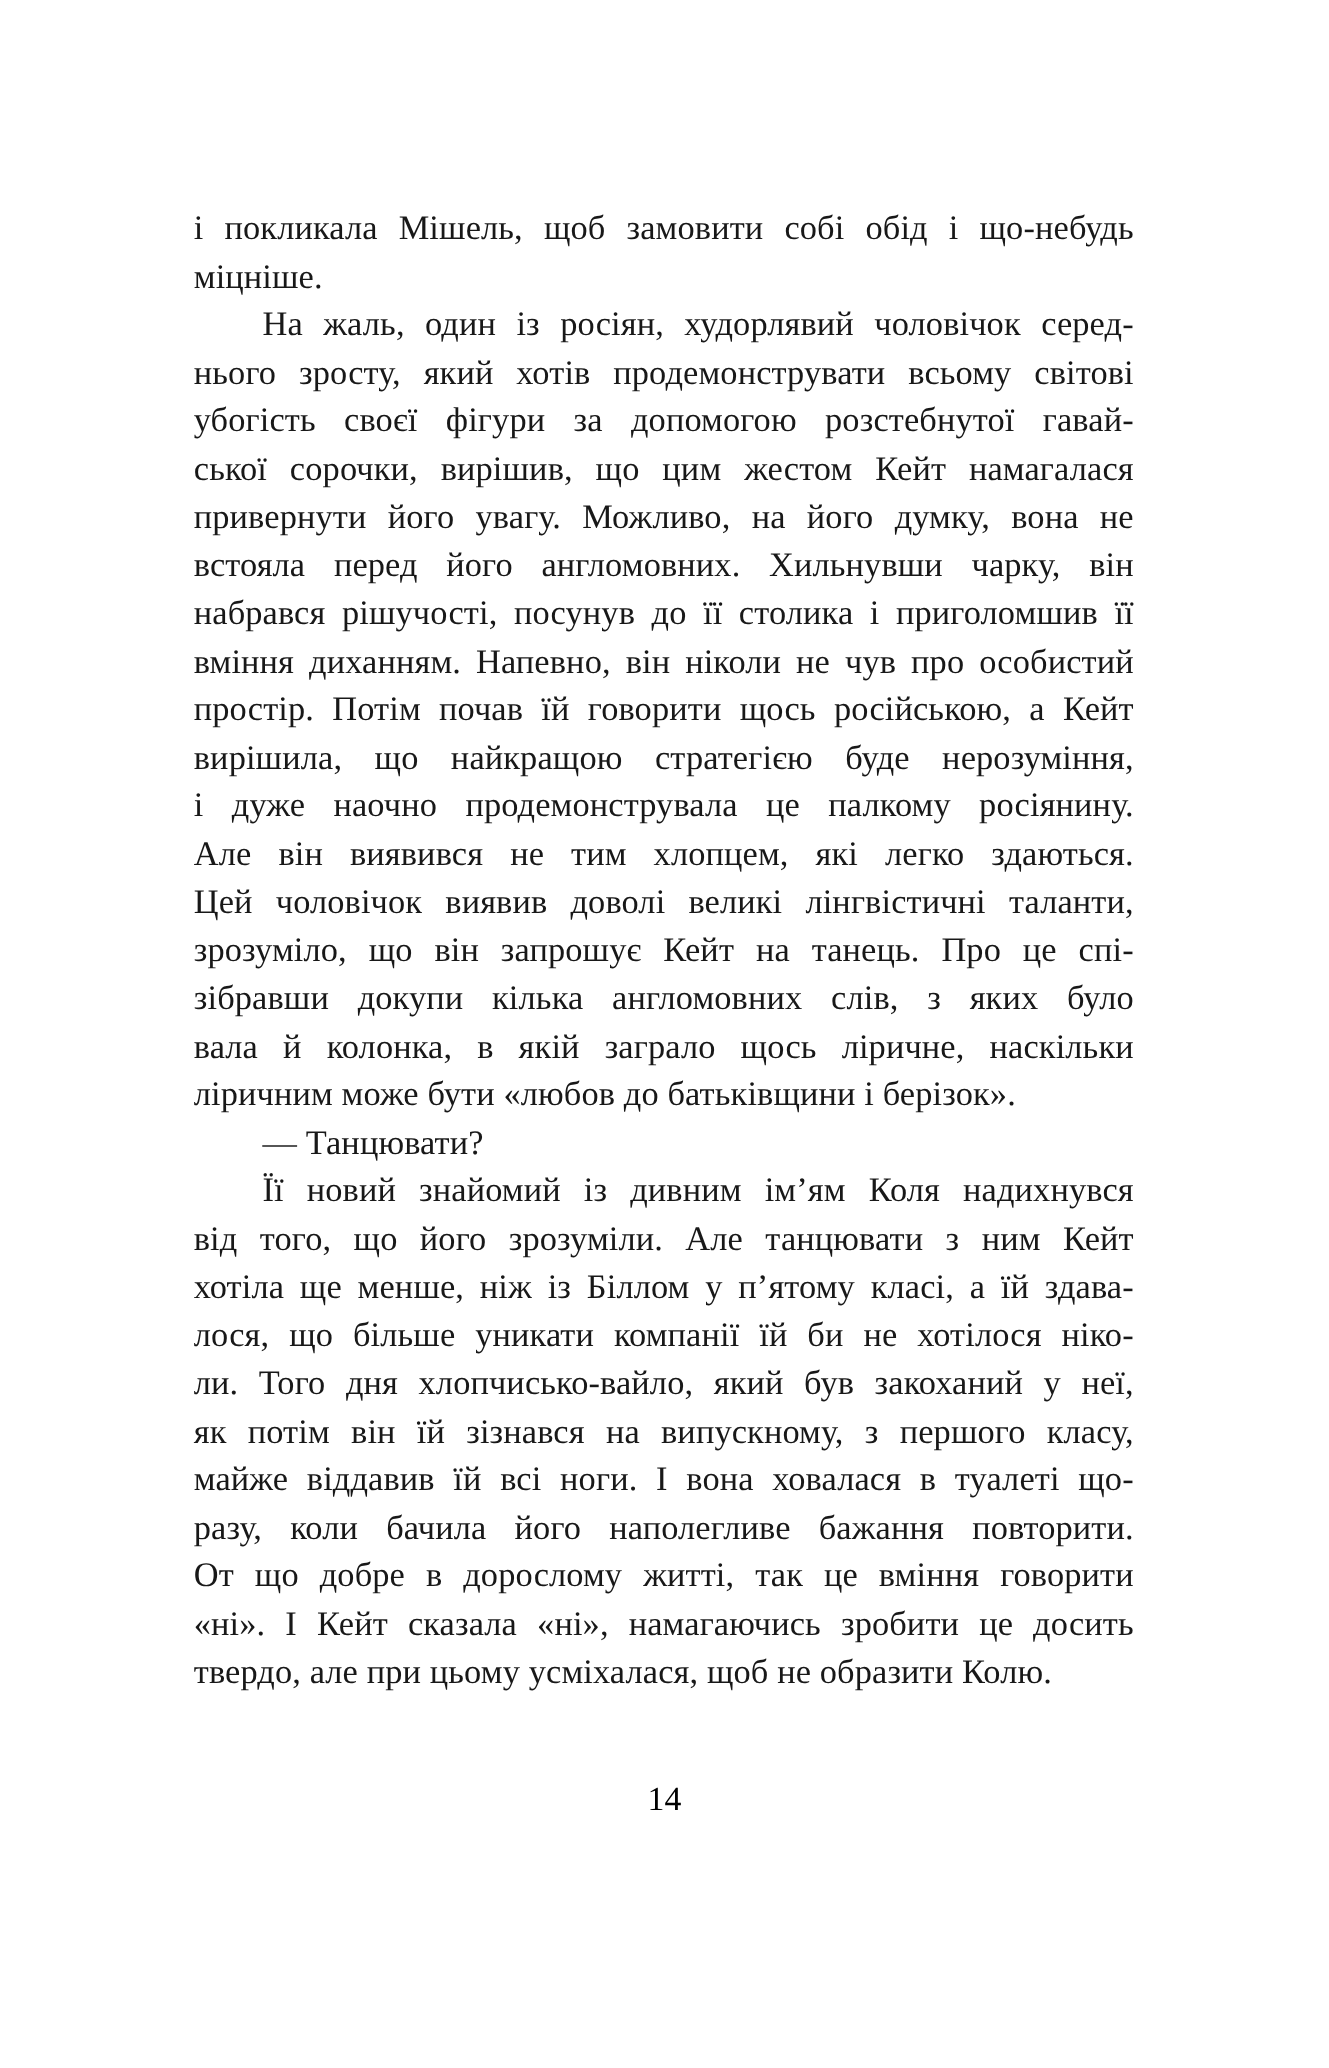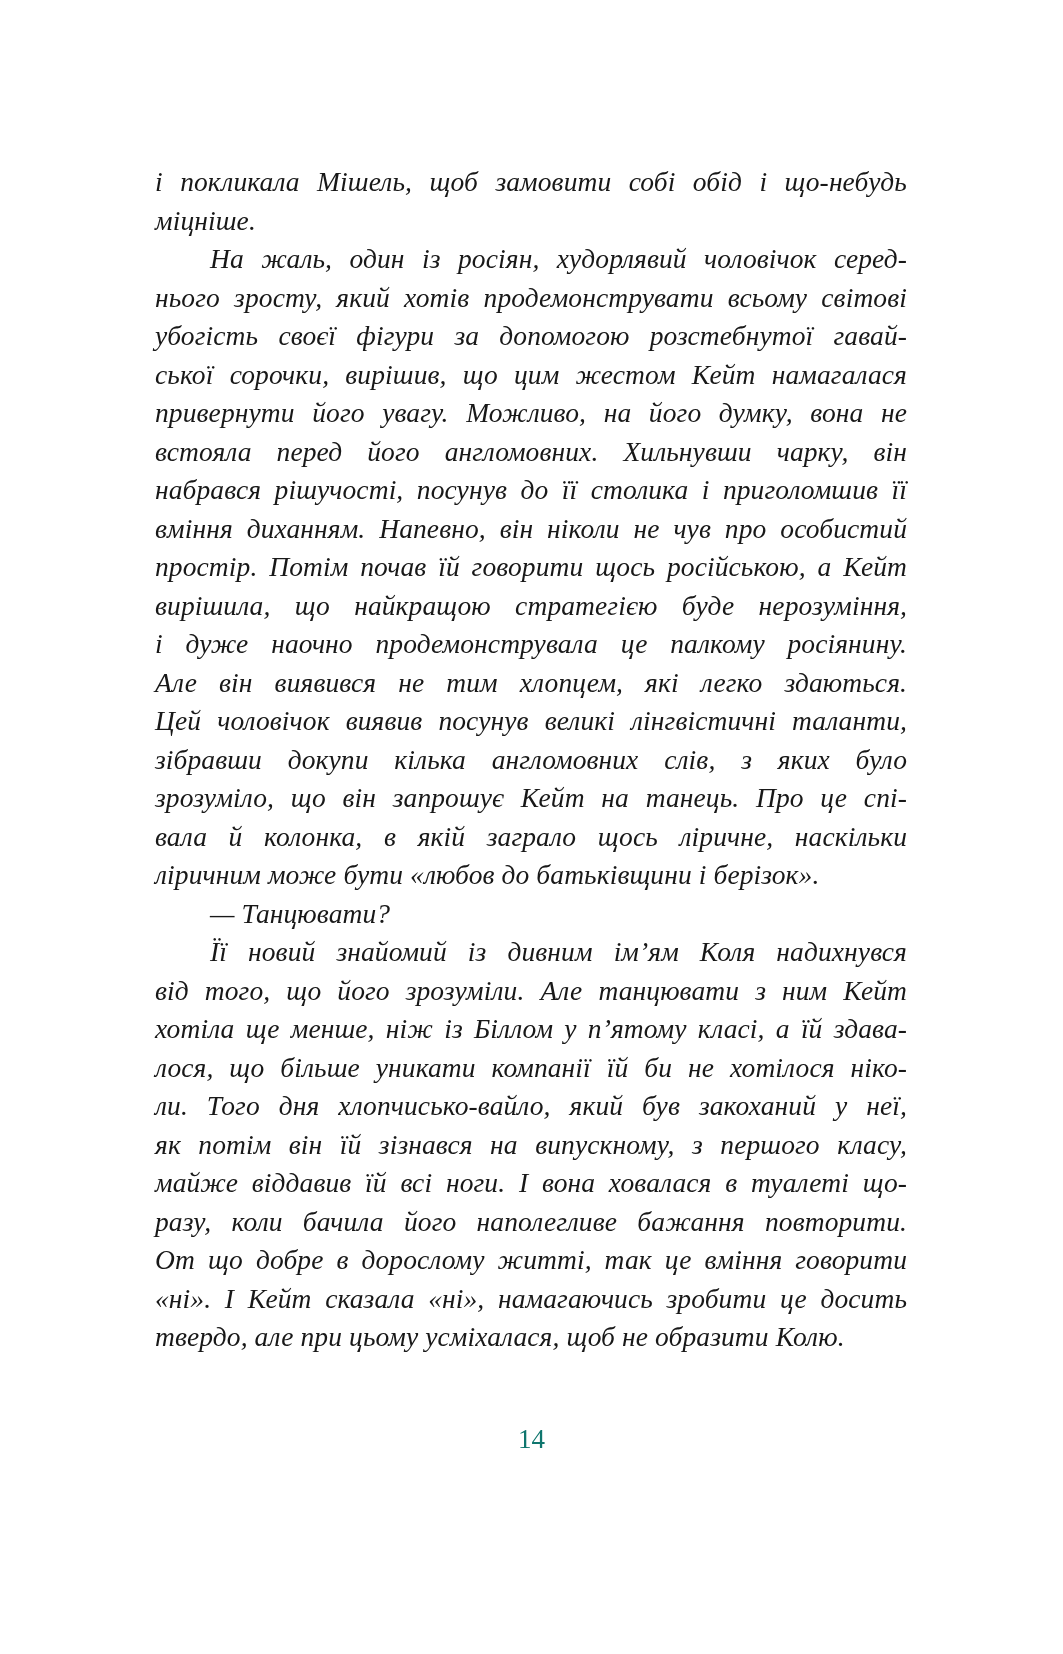--- a/index.html
+++ b/index.html
@@ -18,40 +18,40 @@
   }
   .text-block {
     position: absolute;
     left: 155px;
     top: 163px;
     width: 752px;
     font-size: 27.5px;
     line-height: 38.5px;
     letter-spacing: 0.1px;
   }
-  .para { margin: 0; padding: 0; font-style: italic; }
+  .para { margin: 0; padding: 0; }
   .line {
     text-align: justify;
     text-align-last: justify;
     white-space: normal;
   }
   .line.last {
     text-align-last: left;
   }
   .para.indent .line:first-child {
     text-indent: 55px;
   }
   .page-number {
     position: absolute;
     top: 1424px;
     left: 0;
     width: 100%;
     text-align: center;
     font-size: 27px;
-    color: #0f766e;
+    color: #000000;
   }
 </style>
 </head>
 <body>
 
 <div class="page">
   <div class="text-block">
       <div class="para">
         <div class="line">і покликала Мішель, щоб замовити собі обід і що-небудь</div>
         <div class="line last">міцніше.</div>
@@ -62,23 +62,23 @@
         <div class="line">убогість своєї фігури за допомогою розстебнутої гавай-</div>
         <div class="line">ської сорочки, вирішив, що цим жестом Кейт намагалася</div>
         <div class="line">привернути його увагу. Можливо, на його думку, вона не</div>
         <div class="line">встояла перед його англомовних. Хильнувши чарку, він</div>
         <div class="line">набрався рішучості, посунув до її столика і приголомшив її</div>
         <div class="line">вміння диханням. Напевно, він ніколи не чув про особистий</div>
         <div class="line">простір. Потім почав їй говорити щось російською, а Кейт</div>
         <div class="line">вирішила, що найкращою стратегією буде нерозуміння,</div>
         <div class="line">і дуже наочно продемонструвала це палкому росіянину.</div>
         <div class="line">Але він виявився не тим хлопцем, які легко здаються.</div>
-        <div class="line">Цей чоловічок виявив посунув великі лінгвістичні таланти,</div>
+        <div class="line">Цей чоловічок виявив доволі великі лінгвістичні таланти,</div>
+        <div class="line">зрозуміло, що він запрошує Кейт на танець. Про це спі-</div>
         <div class="line">зібравши докупи кілька англомовних слів, з яких було</div>
-        <div class="line">зрозуміло, що він запрошує Кейт на танець. Про це спі-</div>
         <div class="line">вала й колонка, в якій заграло щось ліричне, наскільки</div>
         <div class="line last">ліричним може бути «любов до батьківщини і берізок».</div>
       </div>
       <div class="para indent">
         <div class="line last">— Танцювати?</div>
       </div>
       <div class="para indent">
         <div class="line">Її новий знайомий із дивним ім’ям Коля надихнувся</div>
         <div class="line">від того, що його зрозуміли. Але танцювати з ним Кейт</div>
         <div class="line">хотіла ще менше, ніж із Біллом у п’ятому класі, а їй здава-</div>

